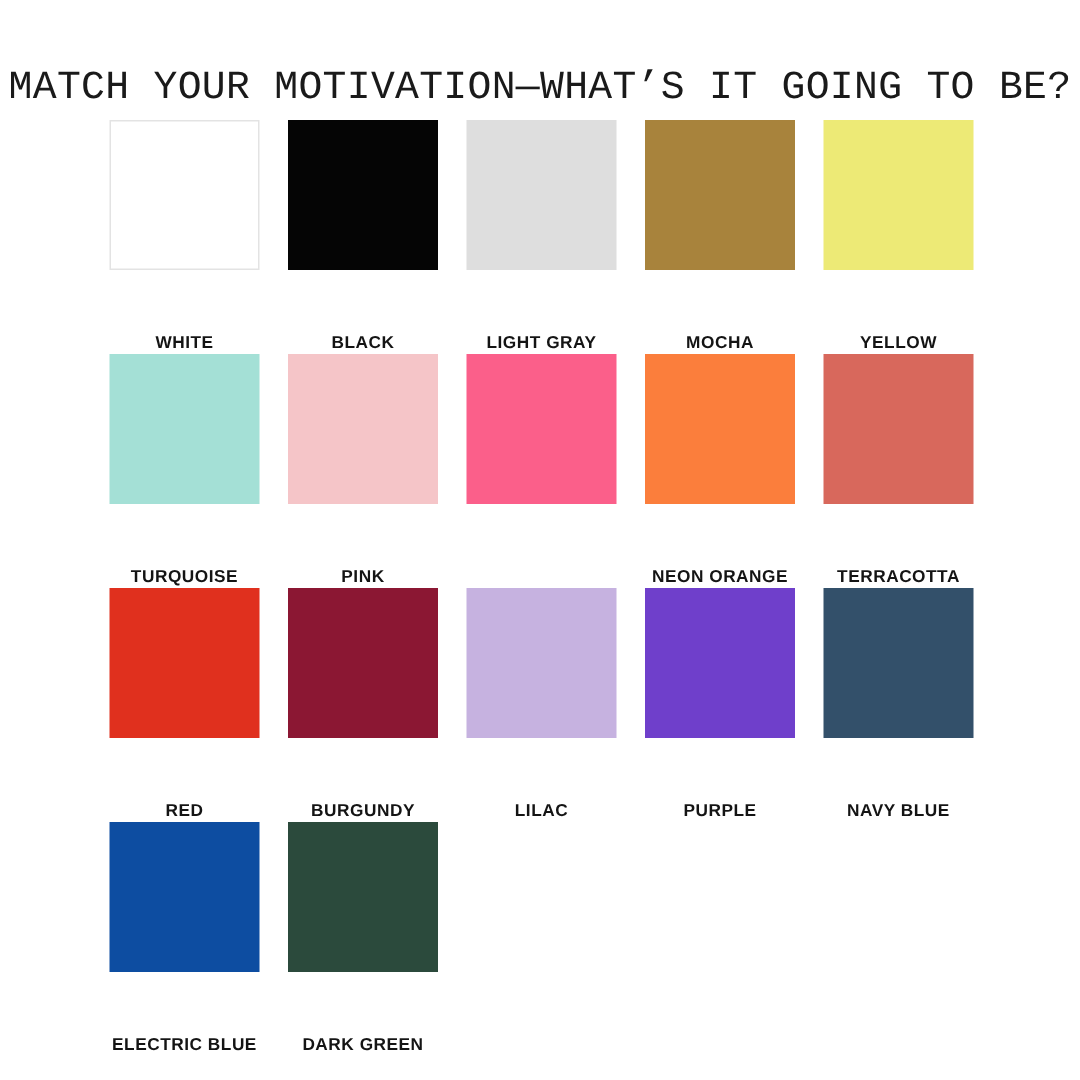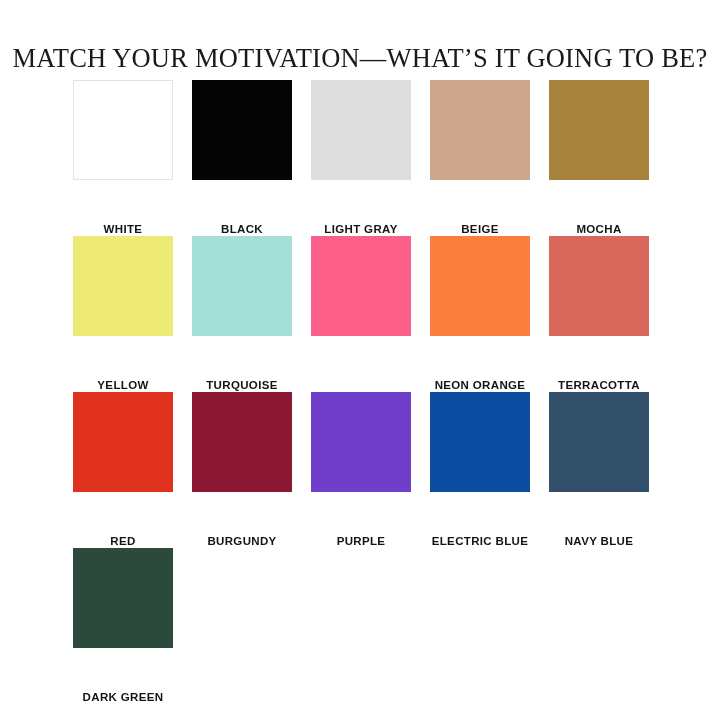--- a/index.html
+++ b/index.html
@@ -21,21 +21,21 @@
     background: #ffffff;
     box-sizing: border-box;
   }
 
   .title {
     position: absolute;
     top: 26px;
     left: 0;
     width: 720px;
     text-align: center;
-    font-family: Liberation Serif, serif;
+    font-family: Liberation Mono, monospace;
     font-size: 26.5px;
     font-weight: 400;
     letter-spacing: 0.2px;
     color: #1a1a1a;
     white-space: nowrap;
     line-height: 1.1;
   }
 
   .grid {
     position: absolute;
@@ -106,44 +106,44 @@
           <div class="label">BLACK</div>
         </div>
       </div>
       <div class="cell">
         <div class="swatch" style="background-color: rgb(222, 222, 222);"></div>
         <div class="label-band">
           <div class="label">LIGHT GRAY</div>
         </div>
       </div>
       <div class="cell">
-        <div class="swatch" style="background-color: rgb(205, 167, 139);"></div>
-        <div class="label-band">
-          <div class="label">BEIGE</div>
-        </div>
-      </div>
-      <div class="cell">
         <div class="swatch" style="background-color: rgb(168, 131, 60);"></div>
         <div class="label-band">
           <div class="label">MOCHA</div>
         </div>
       </div>
       <div class="cell">
         <div class="swatch" style="background-color: rgb(237, 234, 118);"></div>
         <div class="label-band">
           <div class="label">YELLOW</div>
         </div>
       </div>
       <div class="cell">
         <div class="swatch" style="background-color: rgb(164, 224, 214);"></div>
         <div class="label-band">
           <div class="label">TURQUOISE</div>
         </div>
       </div>
       <div class="cell">
+        <div class="swatch" style="background-color: rgb(245, 197, 200);"></div>
+        <div class="label-band">
+          <div class="label">PINK</div>
+        </div>
+      </div>
+      <div class="cell">
         <div class="swatch" style="background-color: rgb(251, 95, 138);"></div>
       </div>
       <div class="cell">
         <div class="swatch" style="background-color: rgb(251, 126, 60);"></div>
         <div class="label-band">
           <div class="label">NEON ORANGE</div>
         </div>
       </div>
       <div class="cell">
         <div class="swatch" style="background-color: rgb(216, 104, 92);"></div>
@@ -157,38 +157,44 @@
           <div class="label">RED</div>
         </div>
       </div>
       <div class="cell">
         <div class="swatch" style="background-color: rgb(139, 23, 51);"></div>
         <div class="label-band">
           <div class="label">BURGUNDY</div>
         </div>
       </div>
       <div class="cell">
+        <div class="swatch" style="background-color: rgb(198, 178, 224);"></div>
+        <div class="label-band">
+          <div class="label">LILAC</div>
+        </div>
+      </div>
+      <div class="cell">
         <div class="swatch" style="background-color: rgb(111, 63, 203);"></div>
         <div class="label-band">
           <div class="label">PURPLE</div>
         </div>
       </div>
       <div class="cell">
+        <div class="swatch" style="background-color: rgb(51, 80, 106);"></div>
+        <div class="label-band">
+          <div class="label">NAVY BLUE</div>
+        </div>
+      </div>
+      <div class="cell">
         <div class="swatch" style="background-color: rgb(13, 77, 161);"></div>
         <div class="label-band">
           <div class="label">ELECTRIC BLUE</div>
         </div>
       </div>
       <div class="cell">
-        <div class="swatch" style="background-color: rgb(51, 80, 106);"></div>
-        <div class="label-band">
-          <div class="label">NAVY BLUE</div>
-        </div>
-      </div>
-      <div class="cell">
         <div class="swatch" style="background-color: rgb(43, 74, 60);"></div>
         <div class="label-band">
           <div class="label">DARK GREEN</div>
         </div>
       </div>
     </div>
 
 </div>
 
 </body></html>

